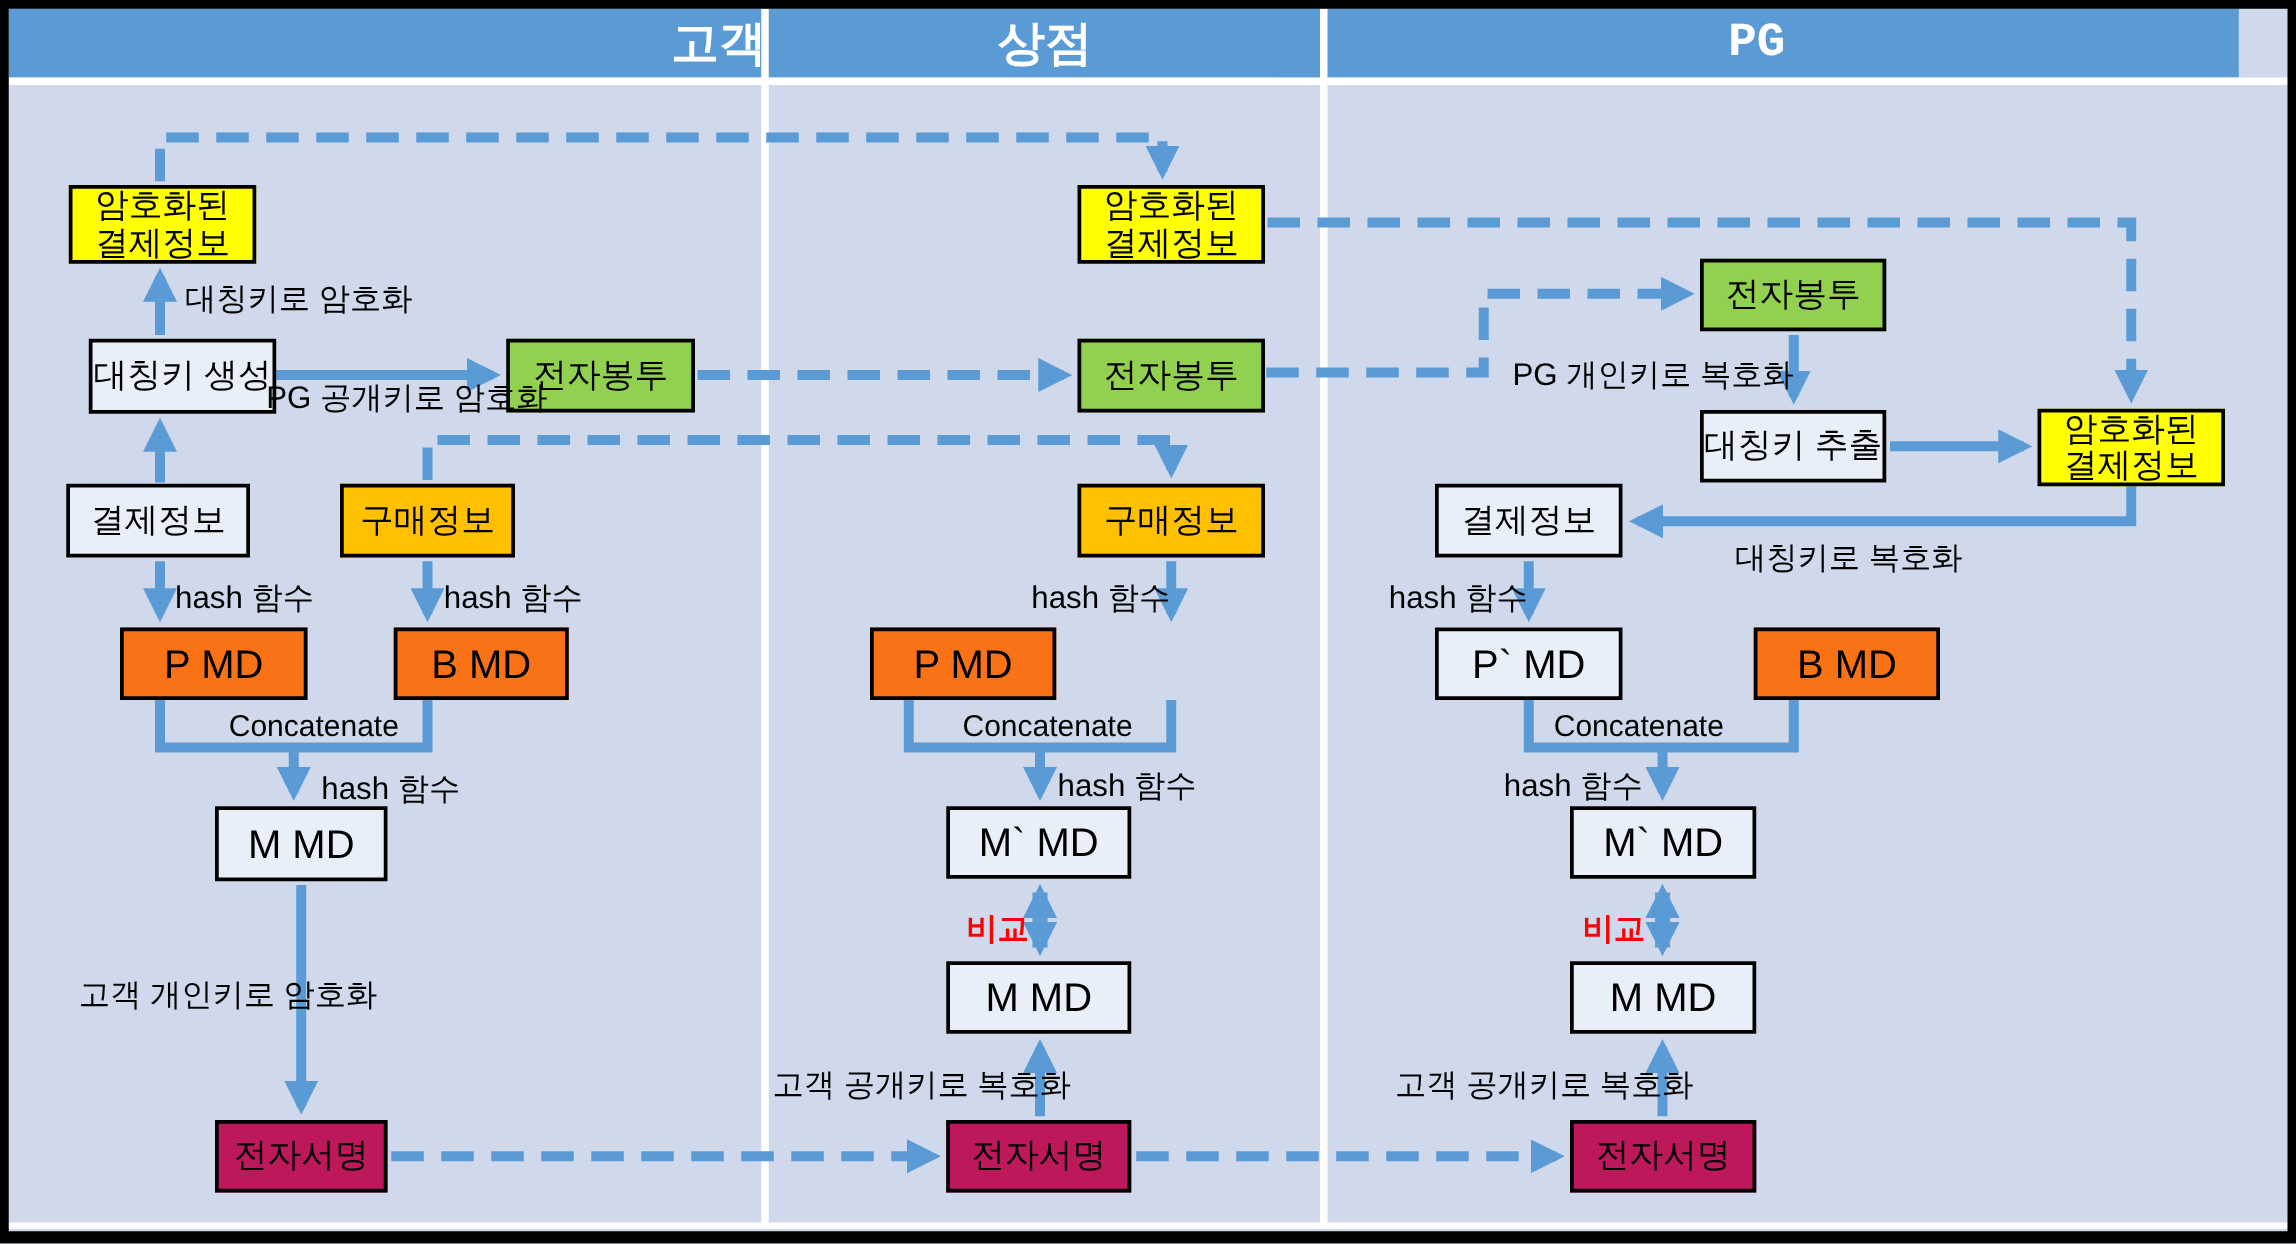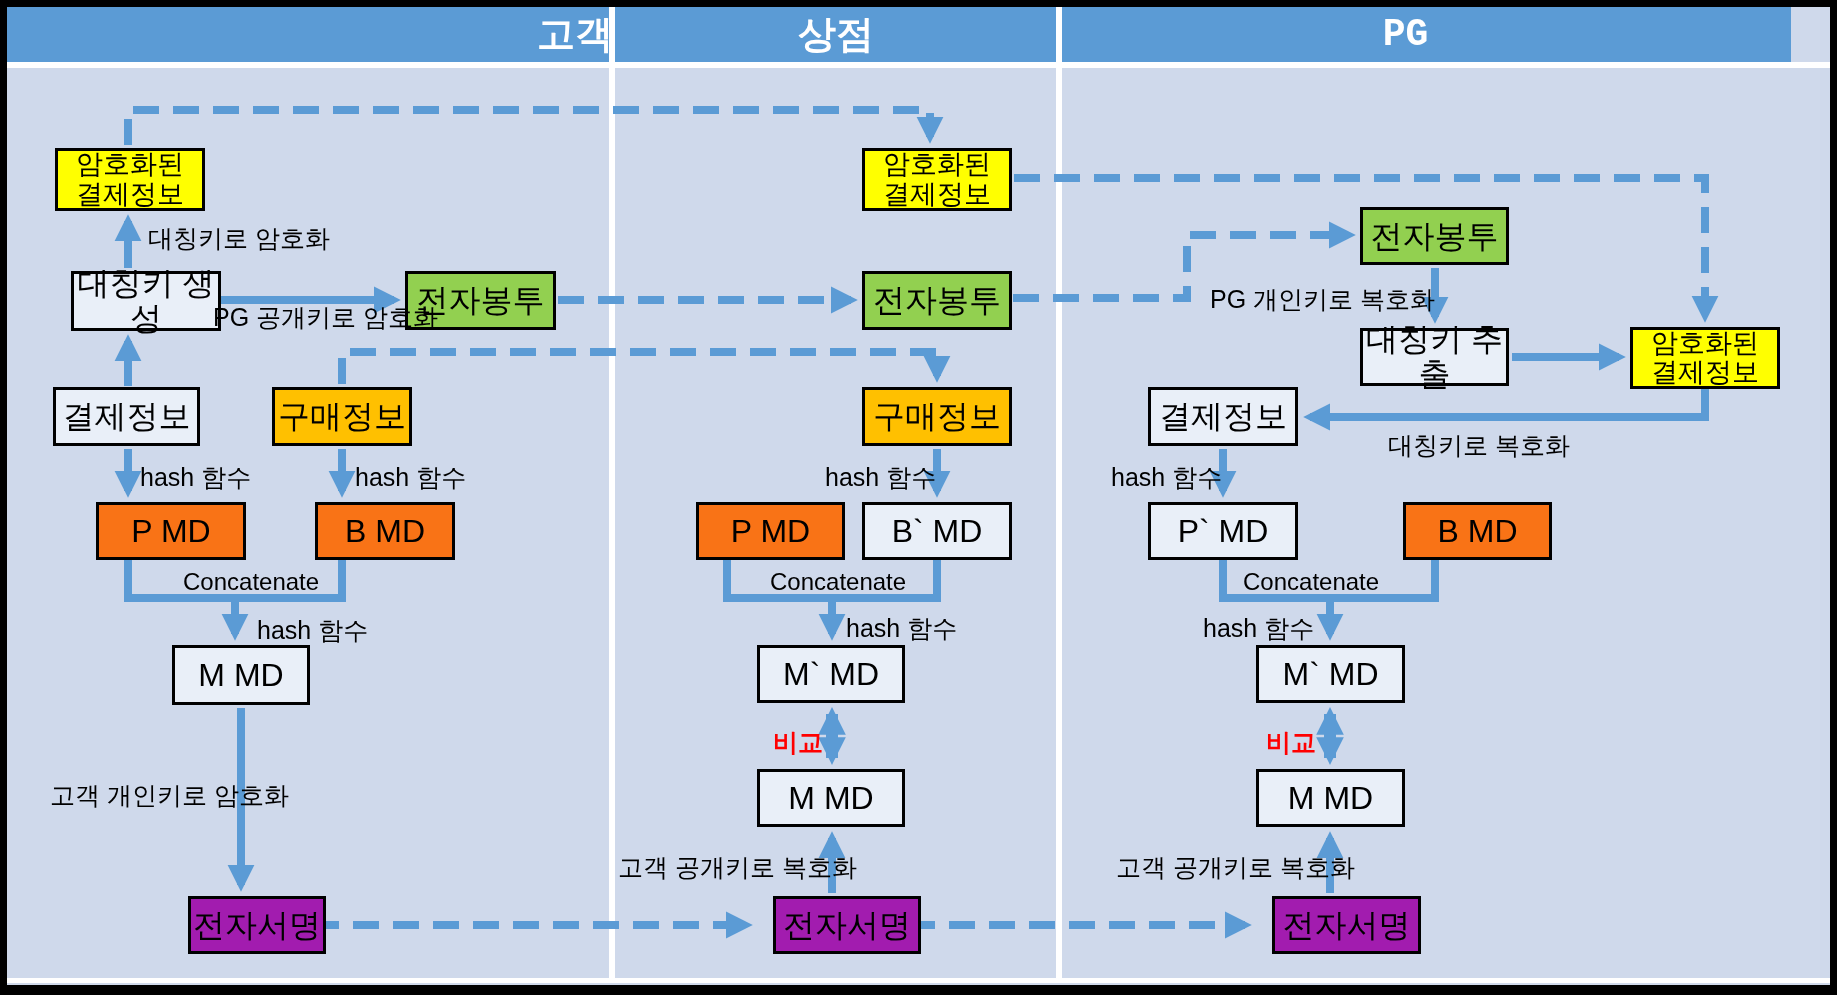--- a/index.html
+++ b/index.html
@@ -15,28 +15,28 @@
   .gridline{position:absolute;background:#ffffff;}
   
   #arrows{position:absolute;left:0;top:0;}
   .ar{stroke:#5B9BD5;stroke-width:8;fill:none;}
   .el{stroke:#5B9BD5;stroke-width:8;fill:none;}
   .da{stroke:#5B9BD5;stroke-width:8;fill:none;stroke-dasharray:26 14;}
   .dbl{stroke:#5B9BD5;stroke-width:12;fill:none;}
   
   .box{position:absolute;border:3px solid #000;box-sizing:border-box;
     display:flex;align-items:center;justify-content:center;text-align:center;
-    font-size:32px;color:#000;white-space:pre-line;line-height:1.08;}
+    font-size:27px;color:#000;white-space:pre-line;line-height:1.08;}
   .box.latin{font-size:32px;}
   .box.two{font-size:27px;}
   .fill-yellow{background:#FFFF00;}
   .fill-green{background:#92D050;}
   .fill-orange{background:#FFC000;}
   .fill-cyan{background:#f97316;margin-left:43px;}
-  .fill-gray{background:#a21caf;margin-left:16px;}
+  .fill-gray{background:#be185d;}
   .fill-light{background:#E9EFF8;}
   
   .lbl{position:absolute;font-size:25px;color:#000;white-space:pre-line;}
   .lbl.small{font-size:24px;}
   .lbl.note{line-height:1.18;}
   .lbl.compare{color:#FF0000;font-weight:bold;}
   
   #frame{position:absolute;left:0;top:0;right:0;bottom:0;
     border:7px solid #000;border-bottom-width:10px;pointer-events:none;}
 </style>
@@ -114,21 +114,20 @@
   <div class="box latin fill-cyan" style="left:53px;top:502px;width:150px;height:58px;">P MD</div>
   <div class="box latin fill-cyan" style="left:272px;top:502px;width:140px;height:58px;">B MD</div>
   <div class="box latin fill-light" style="left:172px;top:645px;width:138px;height:60px;">M MD</div>
   <div class="box fill-gray" style="left:172px;top:896px;width:138px;height:58px;">전자서명</div>
 
   <div class="box two fill-yellow" style="left:862px;top:148px;width:150px;height:63px;">암호화된
 결제정보</div>
   <div class="box fill-green" style="left:862px;top:271px;width:150px;height:59px;">전자봉투</div>
   <div class="box fill-orange" style="left:862px;top:387px;width:150px;height:59px;">구매정보</div>
   <div class="box latin fill-cyan" style="left:653px;top:502px;width:149px;height:58px;">P MD</div>
-  <div class="box latin fill-light" style="left:862px;top:502px;width:150px;height:58px;">B` MD</div>
   <div class="box latin fill-light" style="left:757px;top:645px;width:148px;height:58px;">M` MD</div>
   <div class="box latin fill-light" style="left:757px;top:769px;width:148px;height:58px;">M MD</div>
   <div class="box fill-gray" style="left:757px;top:896px;width:148px;height:58px;">전자서명</div>
 
   <div class="box fill-green" style="left:1360px;top:207px;width:149px;height:58px;">전자봉투</div>
   <div class="box fill-light" style="left:1360px;top:328px;width:149px;height:58px;">대칭키 추출</div>
   <div class="box two fill-yellow" style="left:1630px;top:327px;width:150px;height:62px;">암호화된
 결제정보</div>
   <div class="box fill-light" style="left:1148px;top:387px;width:150px;height:59px;">결제정보</div>
   <div class="box latin fill-light" style="left:1148px;top:502px;width:150px;height:58px;">P` MD</div>
@@ -136,21 +135,21 @@
   <div class="box latin fill-light" style="left:1256px;top:645px;width:149px;height:58px;">M` MD</div>
   <div class="box latin fill-light" style="left:1256px;top:769px;width:149px;height:58px;">M MD</div>
   <div class="box fill-gray" style="left:1256px;top:896px;width:149px;height:58px;">전자서명</div>
 
   <div class="lbl" style="left:148px;top:222px;">대칭키로 암호화</div>
   <div class="lbl" style="left:213px;top:301px;">PG 공개키로 암호화</div>
   <div class="lbl" style="left:140px;top:461px;">hash 함수</div>
   <div class="lbl" style="left:355px;top:461px;">hash 함수</div>
   <div class="lbl small" style="left:183px;top:568px;">Concatenate</div>
   <div class="lbl" style="left:257px;top:614px;">hash 함수</div>
-  <div class="lbl" style="left:50px;top:779px;">고객 개인키로 암호화</div>
+  <div class="lbl" style="left:63px;top:779px;">고객 개인키로 암호화</div>
 
   <div class="lbl" style="left:825px;top:461px;">hash 함수</div>
   <div class="lbl small" style="left:770px;top:568px;">Concatenate</div>
   <div class="lbl" style="left:846px;top:612px;">hash 함수</div>
   <div class="lbl compare" style="left:773px;top:726px;">비교</div>
   <div class="lbl" style="left:618px;top:851px;">고객 공개키로 복호화</div>
 
   <div class="lbl" style="left:1210px;top:283px;">PG 개인키로 복호화</div>
   <div class="lbl" style="left:1388px;top:429px;">대칭키로 복호화</div>
   <div class="lbl" style="left:1111px;top:461px;">hash 함수</div>

